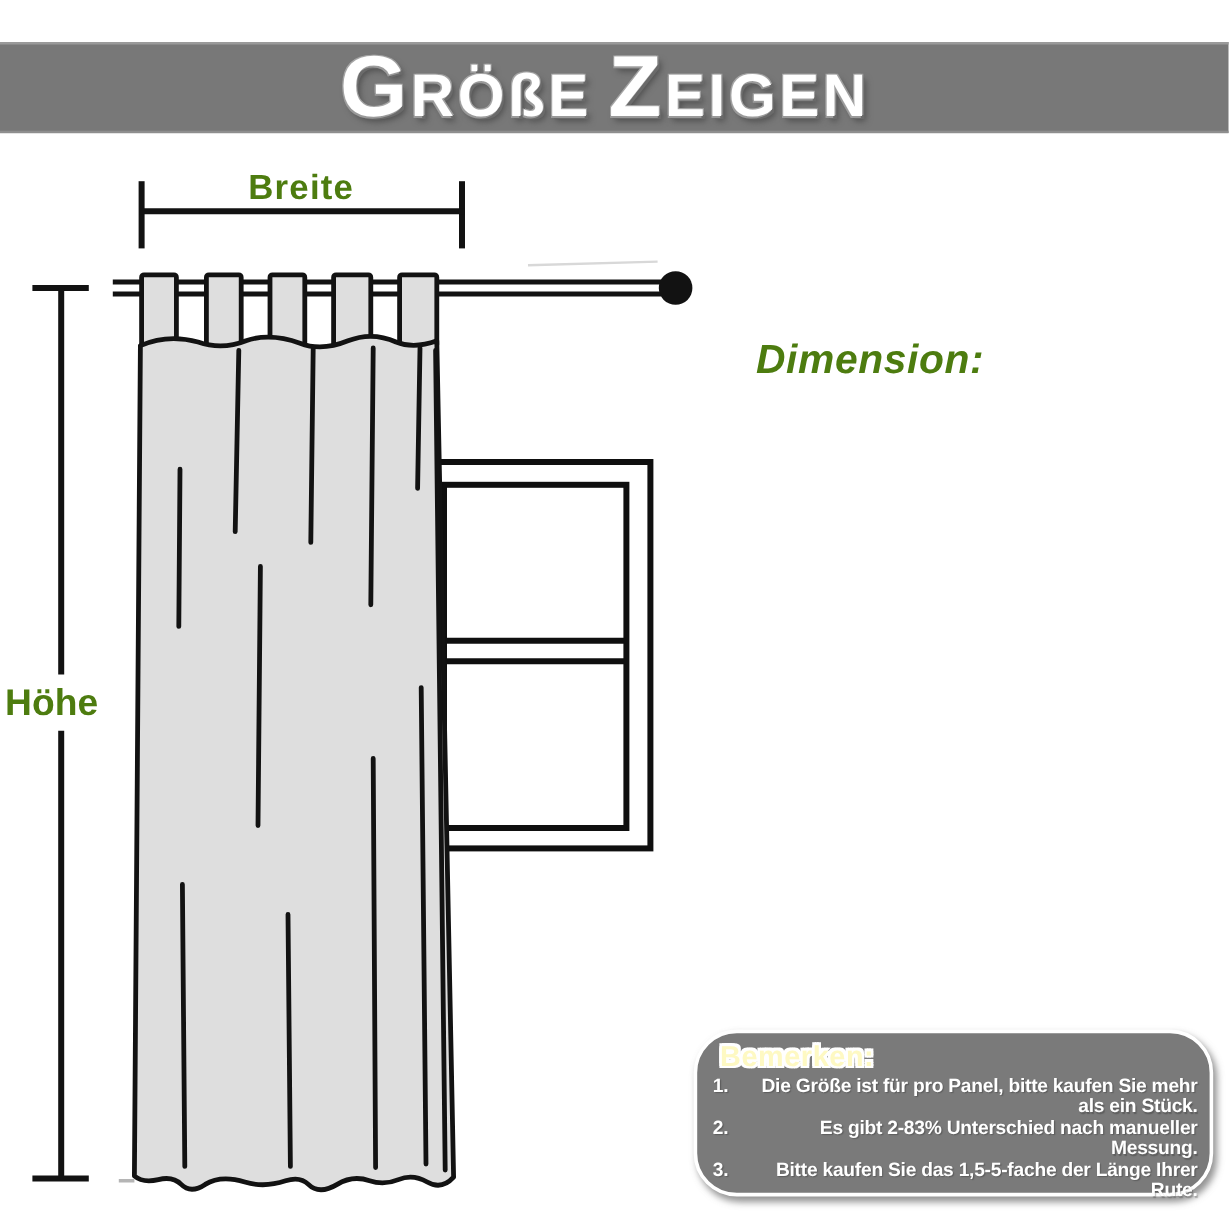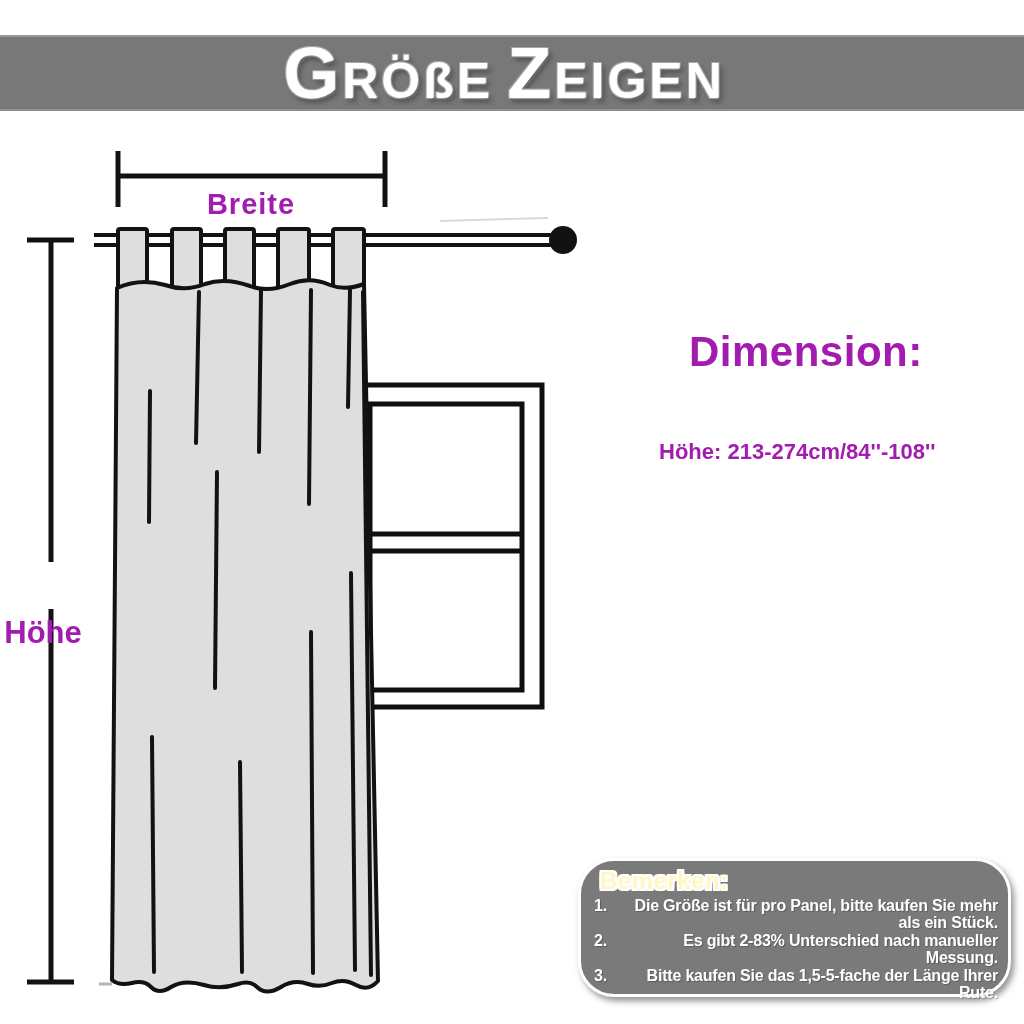--- a/index.html
+++ b/index.html
@@ -18,24 +18,24 @@
     color:#ffffff;font-weight:bold;letter-spacing:3px;line-height:1;
     display:flex;align-items:baseline;
     text-shadow:-1px -1px 0 #a5a5a5,1px -1px 0 #a0a0a0,-1px 1px 0 #9a9a9a,2px 2px 0 #6a6a6a,3px 4px 5px #4f4f4f;
   }
   .t-big{font-size:72px;}
   .t-small{font-size:50px;margin-right:14px;}
   .t-small:last-child{margin-right:16px;}
   
   .diagram{position:absolute;left:0;top:0;width:1024px;height:1024px;}
   
-  .lbl{position:absolute;color:#a21caf;font-weight:bold;white-space:nowrap;margin-top:47px;}
+  .lbl{position:absolute;color:#4d7c0f;font-weight:bold;white-space:nowrap;}
   .breite-lbl{left:251px;top:141px;font-size:29px;transform:translateX(-50%);letter-spacing:1px;}
   .hoehe-lbl{left:43px;top:568px;font-size:31px;transform:translateX(-50%);}
-  .dim-heading{left:689px;top:281px;font-size:42px;letter-spacing:0.5px;}
+  .dim-heading{left:630px;top:281px;font-size:34px;letter-spacing:0.5px;font-style:italic;}
   .spec{left:659px;font-size:22px;}
   .spec-w{top:359px;}
   .spec-h{top:392px;}
   
   .notes-box{
     position:absolute;left:578px;top:858px;width:433px;height:139px;
     background:#7a7a7a;border:3px solid #ffffff;border-radius:36px;
     box-sizing:border-box;padding:5px 10px 5px 13px;
     box-shadow:3px 4px 6px rgba(110,110,110,0.75);
   }
@@ -124,21 +124,20 @@
       <line x1="363" y1="292" x2="371" y2="975"></line>
     </g>
 
     <line x1="99" y1="984" x2="112" y2="984" stroke="#b5b5b5" stroke-width="3"></line>
   </svg>
 
   <div class="lbl breite-lbl">Breite</div>
   <div class="lbl hoehe-lbl">Höhe</div>
 
   <div class="lbl dim-heading">Dimension:</div>
-  <div class="lbl spec spec-h">Höhe: 213-274cm/84''-108''</div>
 
   <div class="notes-box">
     <div class="notes-heading">Bemerken:</div>
     <div class="note-item">
       <span class="note-num">1.</span>
       <span class="note-text">Die Größe ist für pro Panel, bitte kaufen Sie mehr
 als ein Stück.</span>
     </div>
     <div class="note-item">
       <span class="note-num">2.</span>

